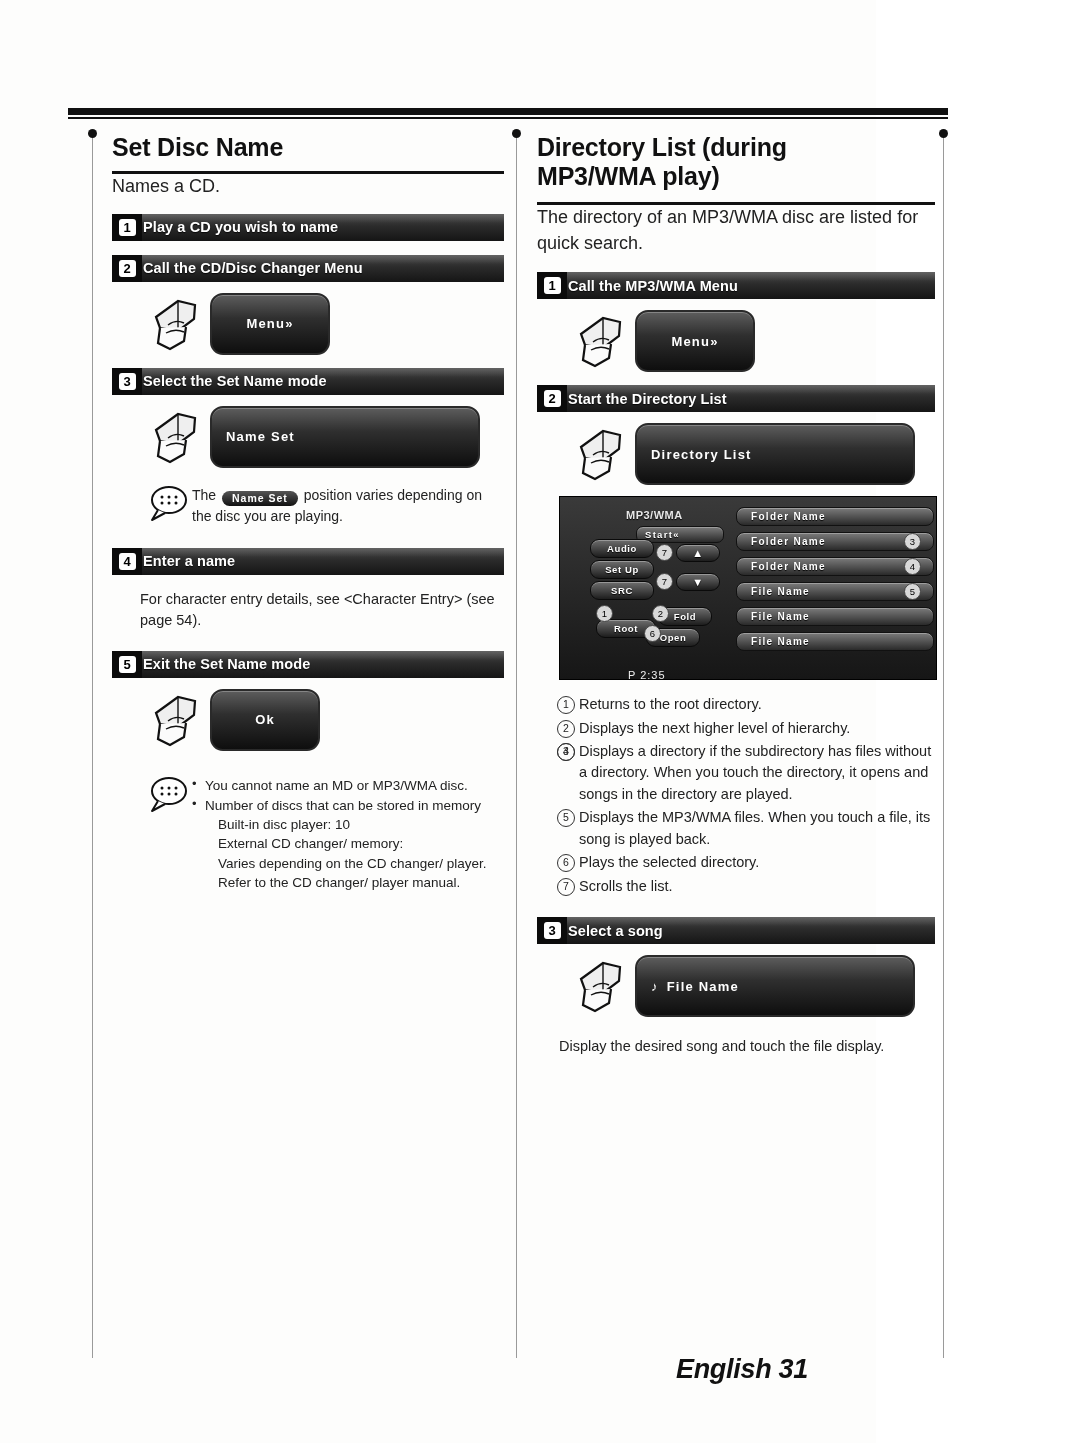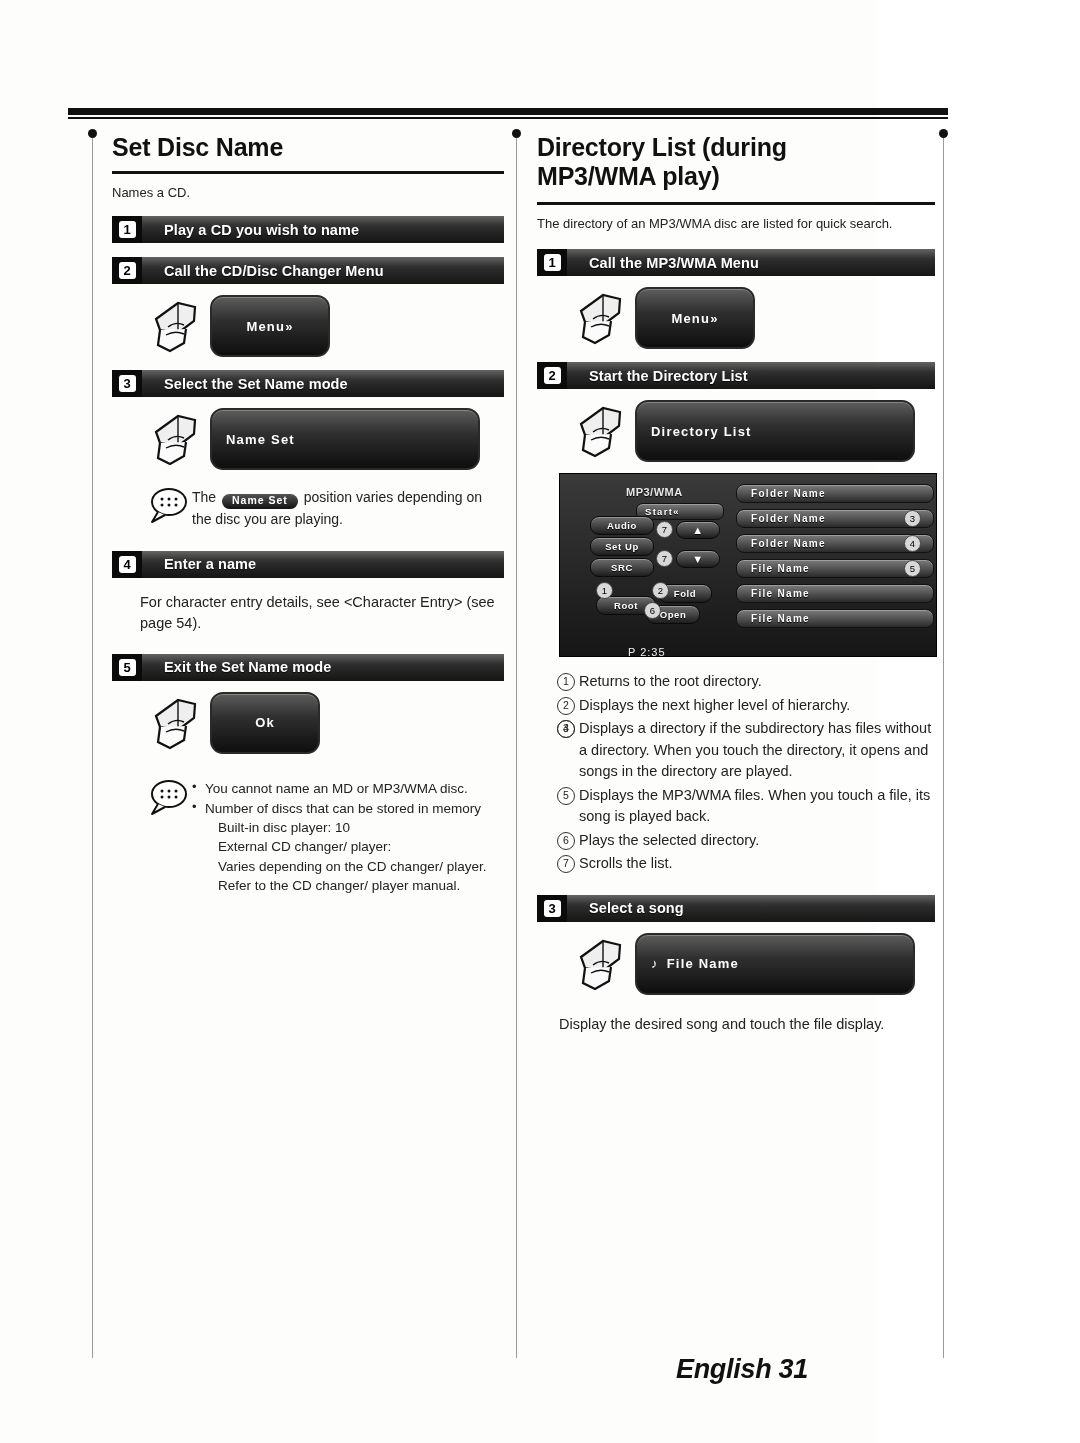--- a/index.html
+++ b/index.html
@@ -77,23 +77,22 @@
     letter-spacing: -0.2px;
     line-height: 1.16;
     color: #111;
   }
   .title-rule {
     height: 3px;
     background: #111;
     margin-top: 9px;
   }
   .intro {
-    font-size: 13px;
+    font-size: 18px;
     line-height: 1.42;
-    margin-top: 10px;
     color: #222;
   }
 
   
   .step {
     position: relative;
     height: 27px;
     margin-top: 14px;
     background: linear-gradient(180deg,#4a4a4a 0%,#2b2b2b 45%,#151515 100%);
     display: flex;
@@ -117,21 +116,21 @@
     border-radius: 3px;
     background: #fff;
     color: #000;
     font-style: normal;
     font-size: 13px;
     line-height: 17px;
     text-align: center;
     font-weight: bold;
   }
   .step .lbl {
-    padding-left: 22px;
+    padding-left: 1px;
     color: #fff;
     font-size: 14.5px;
     font-weight: bold;
     letter-spacing: 0.1px;
     text-shadow: 0 1px 1px rgba(0,0,0,.8);
     text-align: center;
   }
   .step::after {
     content:"";
     position:absolute; left:30px; right:0; top:0; height:9px;
@@ -485,21 +484,21 @@
               <circle cx="30" cy="20" r="1.5"></circle>
           </g>
         </svg>
       </div>
       <div class="txt">
         <ul class="bullets">
           <li>You cannot name an MD or MP3/WMA disc.</li>
           <li>
             <span>Number of discs that can be stored in memory</span>
             <div class="sub">Built-in disc player: 10</div>
-            <div class="sub">External CD changer/ player:</div>
+            <div class="sub">External CD changer/ memory:</div>
             <div class="sub">Varies depending on the CD changer/ player.</div>
             <div class="sub">Refer to the CD changer/ player manual.</div>
           </li>
         </ul>
       </div>
     </div>
 
   </div>
 
   <div class="col col-right">

